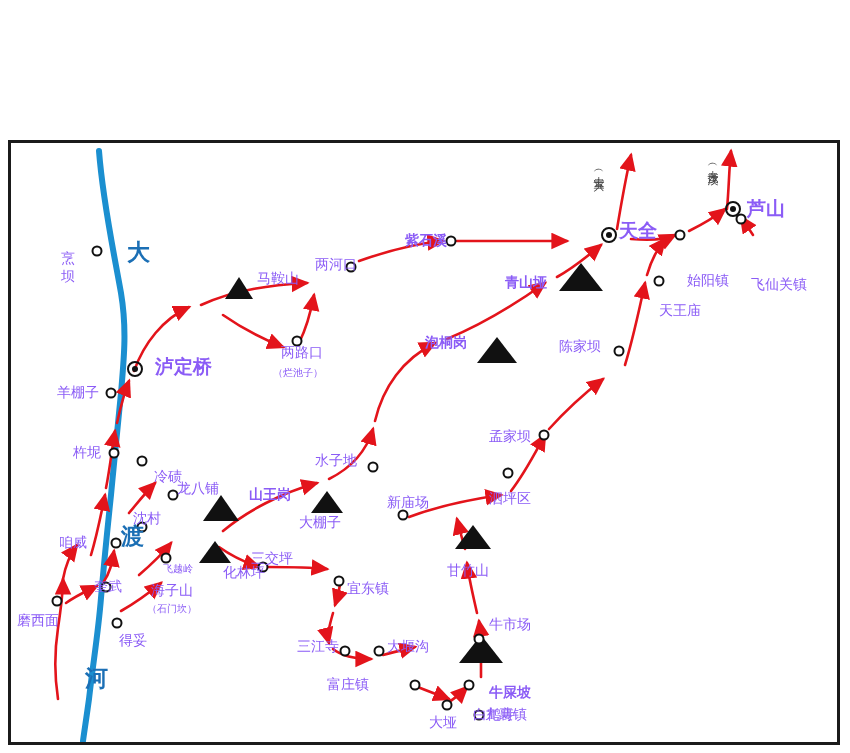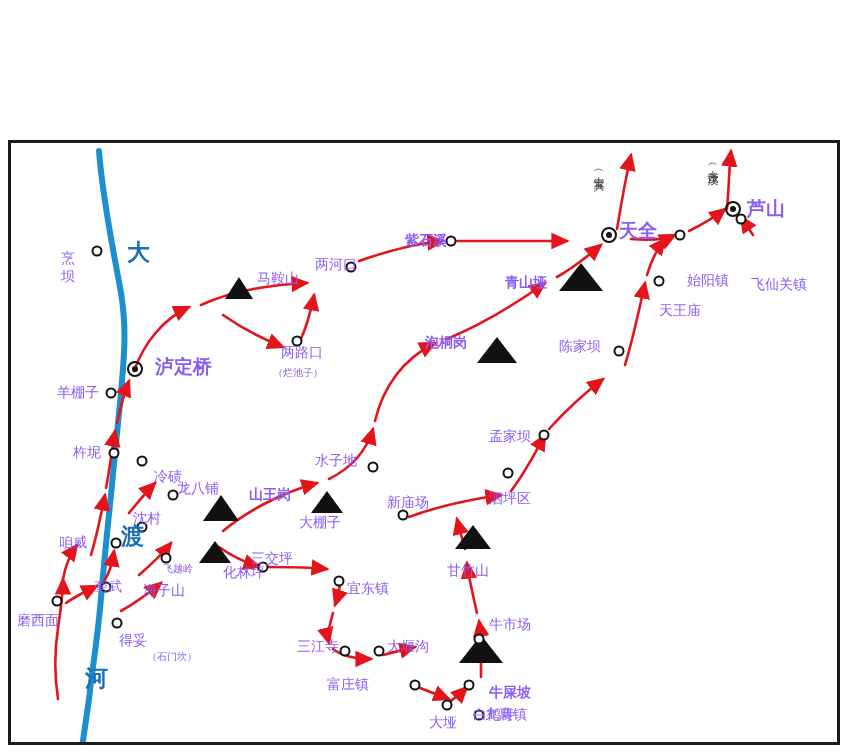--- a/index.html
+++ b/index.html
@@ -199,22 +199,22 @@
     <div class="lbl" style="left:48px;top:392px;">咱威</div>
     <div class="lbl" style="left:6px;top:438px;margin-top:32px;">磨西面</div>
     <div class="lbl" style="left:83px;top:436px;">奎武</div>
     <div class="lbl" style="left:108px;top:490px;">得妥</div>
 
     <div class="lbl" style="left:166px;top:338px;">龙八铺</div>
     <div class="lbl" style="left:122px;top:368px;">沈村</div>
     <div class="lbl bold" style="left:238px;top:344px;">山王岗</div>
     <div class="lbl" style="left:212px;top:378px;margin-top:44px;">化林坪</div>
     <div class="lbl sm" style="left:152px;top:418px;">飞越岭</div>
-    <div class="lbl" style="left:132px;top:440px;text-align:right;">海子山</div>
-    <div class="lbl sm" style="left:136px;top:458px;margin-top:48px;">（石门坎）</div>
+    <div class="lbl" style="left:140px;top:440px;text-align:right;">海子山</div>
+    <div class="lbl sm" style="left:136px;top:458px;">（石门坎）</div>
 
     <div class="lbl" style="left:246px;top:128px;">马鞍山</div>
     <div class="lbl" style="left:304px;top:114px;">两河口</div>
     <div class="lbl" style="left:270px;top:202px;">两路口</div>
     <div class="lbl sm" style="left:262px;top:222px;">（烂池子）</div>
 
     <div class="lbl bold" style="left:394px;top:90px;">紫石溪</div>
     <div class="lbl bold" style="left:494px;top:132px;">青山垭</div>
     <div class="lbl bold" style="left:414px;top:192px;">泡桐岗</div>
 

